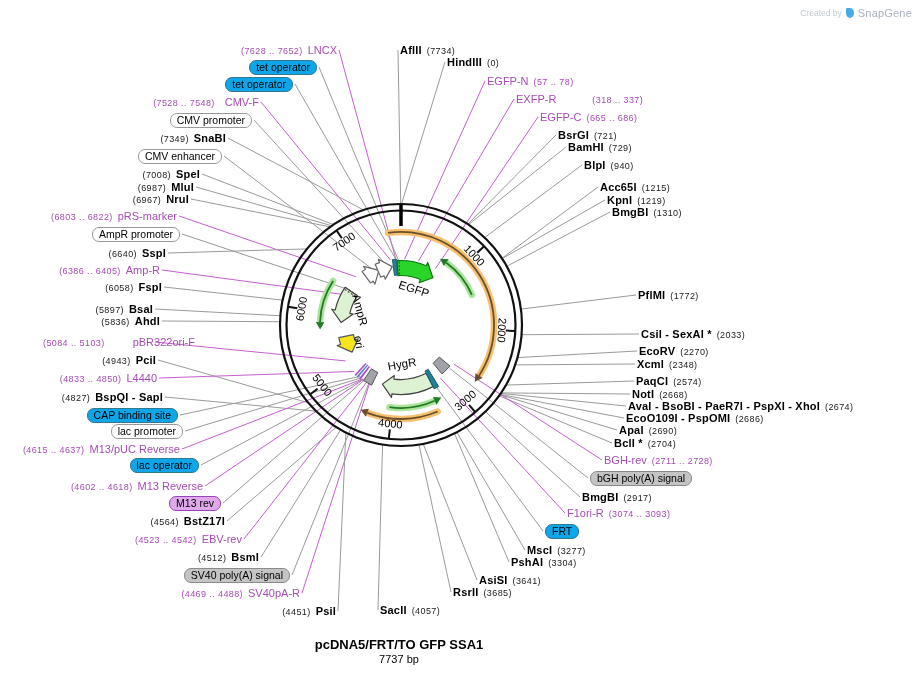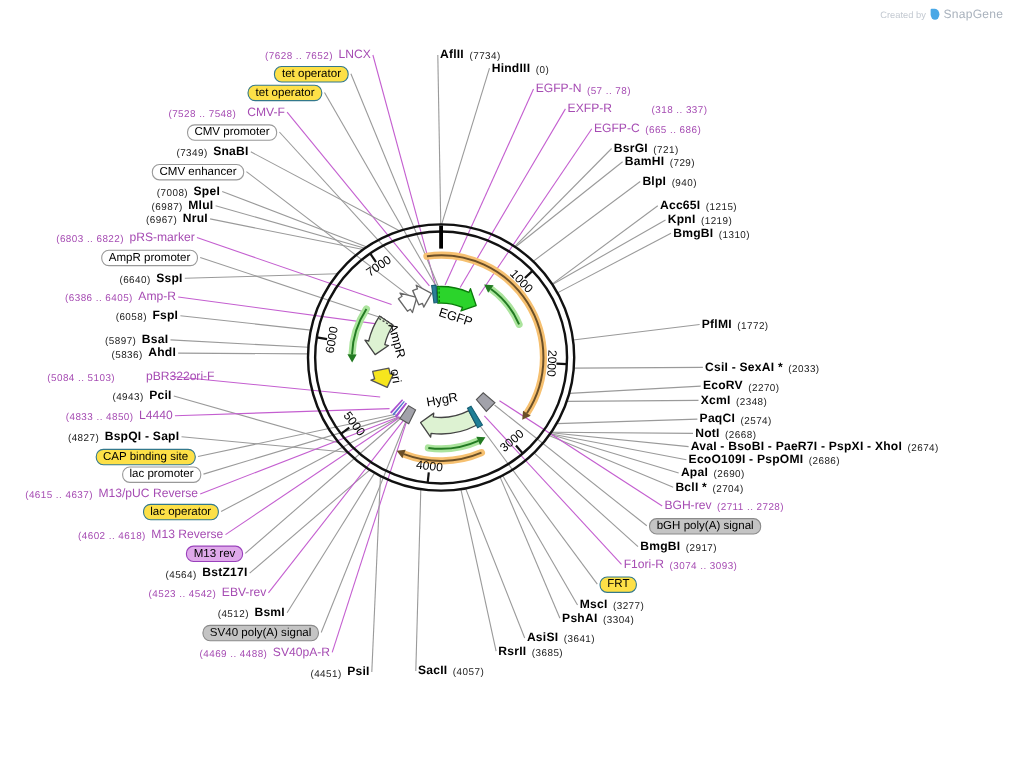--- a/index.html
+++ b/index.html
@@ -6,21 +6,21 @@
   #stage{position:relative;width:920px;height:694px;background:#ffffff;overflow:hidden;
          font-family:"Liberation Sans",sans-serif;}
   #map-svg{position:absolute;left:0;top:0;}
   .callout{position:absolute;display:flex;align-items:center;gap:5px;white-space:nowrap;height:16px;}
   .callout .nm{font-size:11px;color:#000;}
   .enzyme .nm{font-weight:bold;letter-spacing:.2px;}
   .primer .nm{color:#a64cb3;}
   .crd{font-size:9px;color:#1a1a1a;letter-spacing:.4px;padding-top:1px;}
   .primer .crd{color:#a64cb3;}
   .bx{font-size:10.5px;line-height:13px;padding:0 6px;border-radius:7px;border:1px solid;color:#000;}
-  .bx-teal{background:#fde047;border-color:#33788c;}
+  .bx-teal{background:#0ea5e9;border-color:#33788c;}
   .bx-white{background:#ffffff;border-color:#999;}
   .bx-gray{background:#c4c4c4;border-color:#8a8a8a;}
   .bx-purple{background:#dfa9ea;border-color:#9940bb;}
   .inner-lab{position:absolute;font-size:11.5px;color:#000;transform-origin:center;}
   #plasmid-title{position:absolute;left:399px;top:637px;transform:translateX(-50%);text-align:center;}
   #plasmid-title .t1{font-size:13px;font-weight:bold;color:#000;}
   #plasmid-title .t2{font-size:11px;color:#000;margin-top:1px;}
   #credit{position:absolute;right:8px;top:7px;display:flex;align-items:center;gap:4px;}
   #credit .c1{font-size:8.5px;color:#c3c9d1;}
   #credit .pin{width:8px;height:10px;background:#49a8e6;border-radius:1px 50% 50% 50%;display:inline-block;}
@@ -388,18 +388,22 @@
       </div>
       <div class="callout enzyme" style="top: 602px; left: 380px;">
         <span class="nm">SacII</span>
         <span class="crd">(4057)</span>
       </div>
       <div class="inner-lab" style="left: 414px; top: 289px; transform: translate(-50%, -50%) rotate(18deg);">EGFP</div>
       <div class="inner-lab" style="left: 360px; top: 310px; transform: translate(-50%, -50%) rotate(75deg);">AmpR</div>
       <div class="inner-lab" style="left: 359px; top: 342px; transform: translate(-50%, -50%) rotate(80deg);">ori</div>
       <div class="inner-lab" style="left: 402px; top: 364px; transform: translate(-50%, -50%) rotate(-10deg);">HygR</div>
     </div>
+  <div id="plasmid-title">
+    <div class="t1">pcDNA5/FRT/TO GFP SSA1</div>
+    <div class="t2">7737 bp</div>
+  </div>
   <div id="credit">
     <span class="c1">Created by</span>
     <span class="pin"></span>
     <span class="c2">SnapGene</span>
   </div>
 </div>
 
 </body></html>

